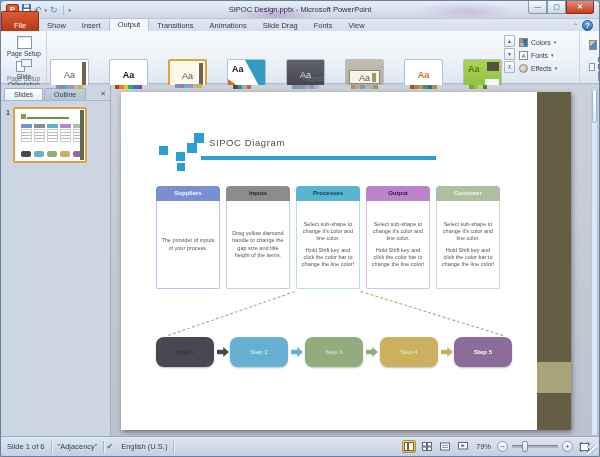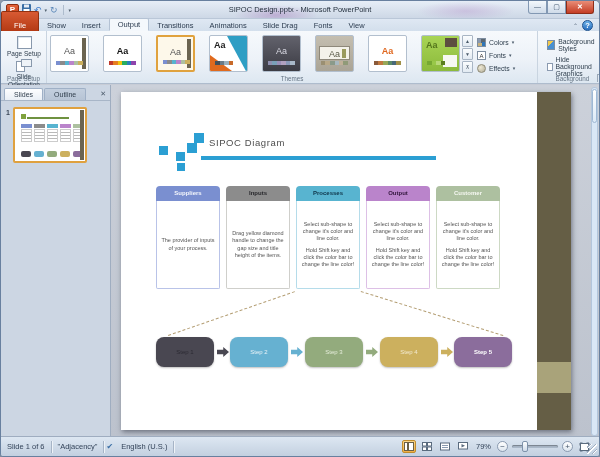--- a/index.html
+++ b/index.html
@@ -41,21 +41,21 @@
   .rgroup{ position:relative; height:100%; border-right:1px solid #c9d4e0; padding:3px 2px 11px 3px; }
   .rgroup-label{ position:absolute; bottom:1px; left:0; width:100%; text-align:center; font-size:6.3px; color:#667585; }
   .bigbtn{ width:40px; display:inline-flex; flex-direction:column; align-items:center; gap:1px; padding-top:2px; vertical-align:top; }
   .bigbtn-label{ font-size:6.5px; color:#31404f; text-align:center; line-height:1.15; }
   .caret{ font-size:5px; color:#4a5a6a; }
   .pagesetup-icon{ width:15px; height:13px; background:#fff; border:1px solid #8898ac; box-shadow:inset 1px 1px 0 #dfe6ee; }
   .orient-icon{ position:relative; width:16px; height:13px; }
   .orient-icon .p1{ position:absolute; left:0; top:2px; width:9px; height:11px; background:#fff; border:1px solid #8898ac; }
   .orient-icon .p2{ position:absolute; left:5px; top:0; width:11px; height:8px; background:#eef3f8; border:1px solid #8898ac; }
   
-  .themes-gallery{ display:flex; gap:14px; padding-top:1px; }
+  .themes-gallery{ display:flex; gap:20px; padding-top:1px;margin-top:24px; }
   .theme-thumb{ position:relative; width:39px; height:37px; background:#fff; border:1px solid #b2bfce; border-radius:2px; overflow:hidden; padding-top:4px; text-align:center; }
   .theme-thumb .aa{ font-size:9px; color:#555; line-height:10px; position:relative; z-index:2; }
   .theme-thumb .dots{ position:absolute; left:5px; bottom:6px; width:27px; height:4px; z-index:2; }
   .v-current .dots,.v-adjacency .dots{ background:linear-gradient(90deg,#7a8fd0 0 16%,#8b8b8b 16% 33%,#57b3cf 33% 50%,#ba84cb 50% 66%,#adc0a0 66% 83%,#ccb05e 83%); }
   .v-current::after,.v-adjacency::after{ content:""; position:absolute; right:2px; top:2px; bottom:2px; width:4px; background:#6b6450; }
   .v-office .aa{ color:#111; font-weight:bold; }
   .v-office .dots{ background:linear-gradient(90deg,#c0392b 0 16%,#e67e22 16% 33%,#f1c40f 33% 50%,#27ae60 50% 66%,#2980b9 66% 83%,#8e44ad 83%); }
   .v-adjacency{ border:2px solid #e0a23e; background:#fdf8ea; }
   .v-angles .aa{ color:#222; font-weight:bold; text-align:left; padding-left:4px; display:block; }
   .v-angles::before{ content:""; position:absolute; right:0; top:0; width:0; height:0; border-top:37px solid #2e9ec4; border-left:20px solid transparent; }

